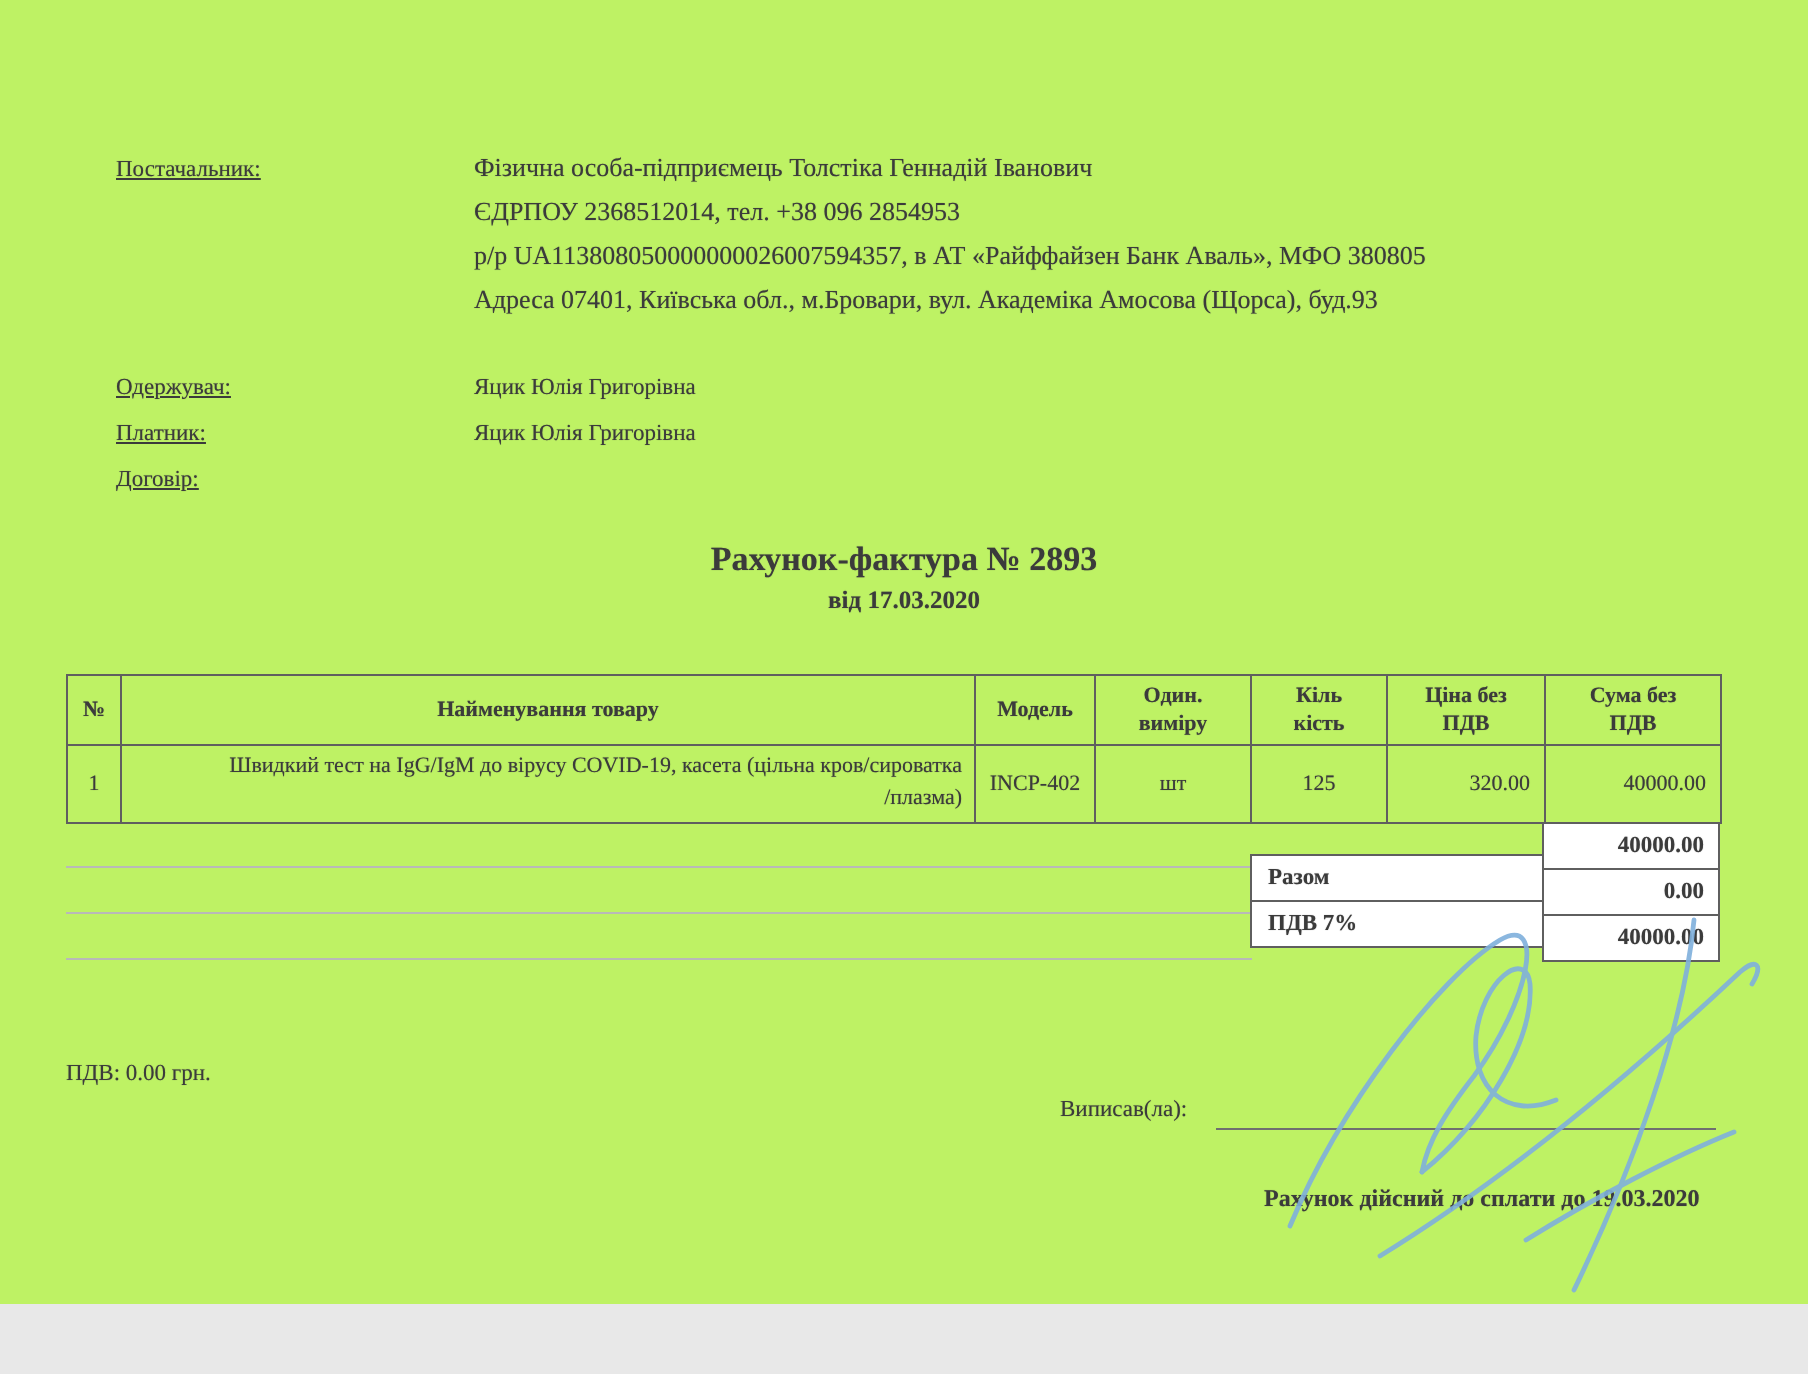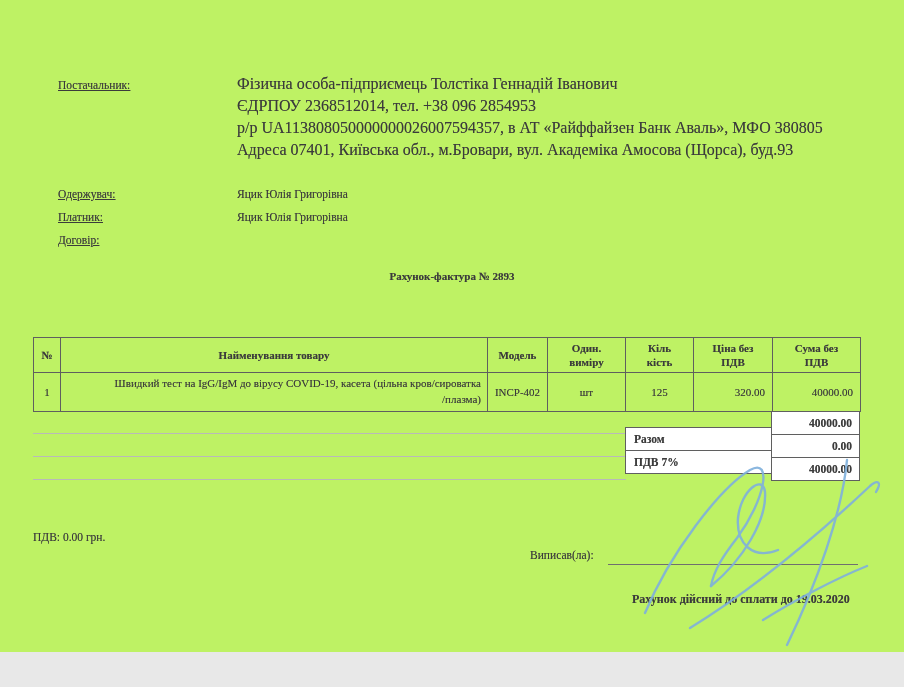--- a/index.html
+++ b/index.html
@@ -5,22 +5,22 @@
   * { margin:0; padding:0; box-sizing:border-box; }
   html,body { background:#e8e8e8; }
   .sheet {
     position:relative; width:904px; height:652px; background:#bef264;
     font-family:"Liberation Serif", serif; color:#3b3b3b; overflow:hidden;
     text-shadow:0 0 .5px rgba(70,70,70,.55);
   }
   .abs { position:absolute; }
   .label-underline { text-decoration:underline; font-size:11.5px; }
   .party-value { font-size:11.5px; }
-  .supplier-lines { font-size:16px; line-height:22px; }
-  .doc-title { left:0; width:904px; text-align:center; font-weight:bold; font-size:11px; }
+  .supplier-lines { font-size:13px; line-height:22px; }
+  .doc-title { left:0; width:904px; text-align:center; font-weight:bold; font-size:17px; }
   .doc-subtitle { left:0; width:904px; text-align:center; font-weight:bold; font-size:12.5px; }
 
   table.inv { border-collapse:collapse; table-layout:fixed; width:827px; }
   table.inv td, table.inv th { border:1px solid #5f5f5f; font-size:11px; overflow:hidden; }
   table.inv th { font-weight:bold; text-align:center; vertical-align:middle; white-space:pre-line; line-height:1.3; }
   .cell-center { text-align:center; vertical-align:middle; }
   .cell-name { text-align:right; vertical-align:middle; padding:2px 6px; white-space:pre-line; line-height:1.45; }
   .cell-right { text-align:right; vertical-align:middle; padding-right:7px; }
 
   .summary-row { position:absolute; left:0; width:827px; height:23px; }
@@ -56,20 +56,21 @@
 
   <div class="abs label-underline" style="left:58px; top:188px;">Одержувач:</div>
   <div class="abs party-value" style="left:237px; top:188px;">Яцик Юлія Григорівна</div>
 
   <div class="abs label-underline" style="left:58px; top:211px;">Платник:</div>
   <div class="abs party-value" style="left:237px; top:211px;">Яцик Юлія Григорівна</div>
 
   <div class="abs label-underline" style="left:58px; top:234px;">Договір:</div>
 
   <div class="abs doc-title" style="top:270px;">Рахунок-фактура № 2893</div>
+  <div class="abs doc-subtitle" style="top:293px;">від 17.03.2020</div>
 
   <table class="inv abs" style="left:33px; top:337px;">
     <colgroup>
       <col style="width:27px">
         <col style="width:427px">
         <col style="width:60px">
       <col style="width:78px">
         <col style="width:68px">
         <col style="width:79px">
         <col style="width:88px">

